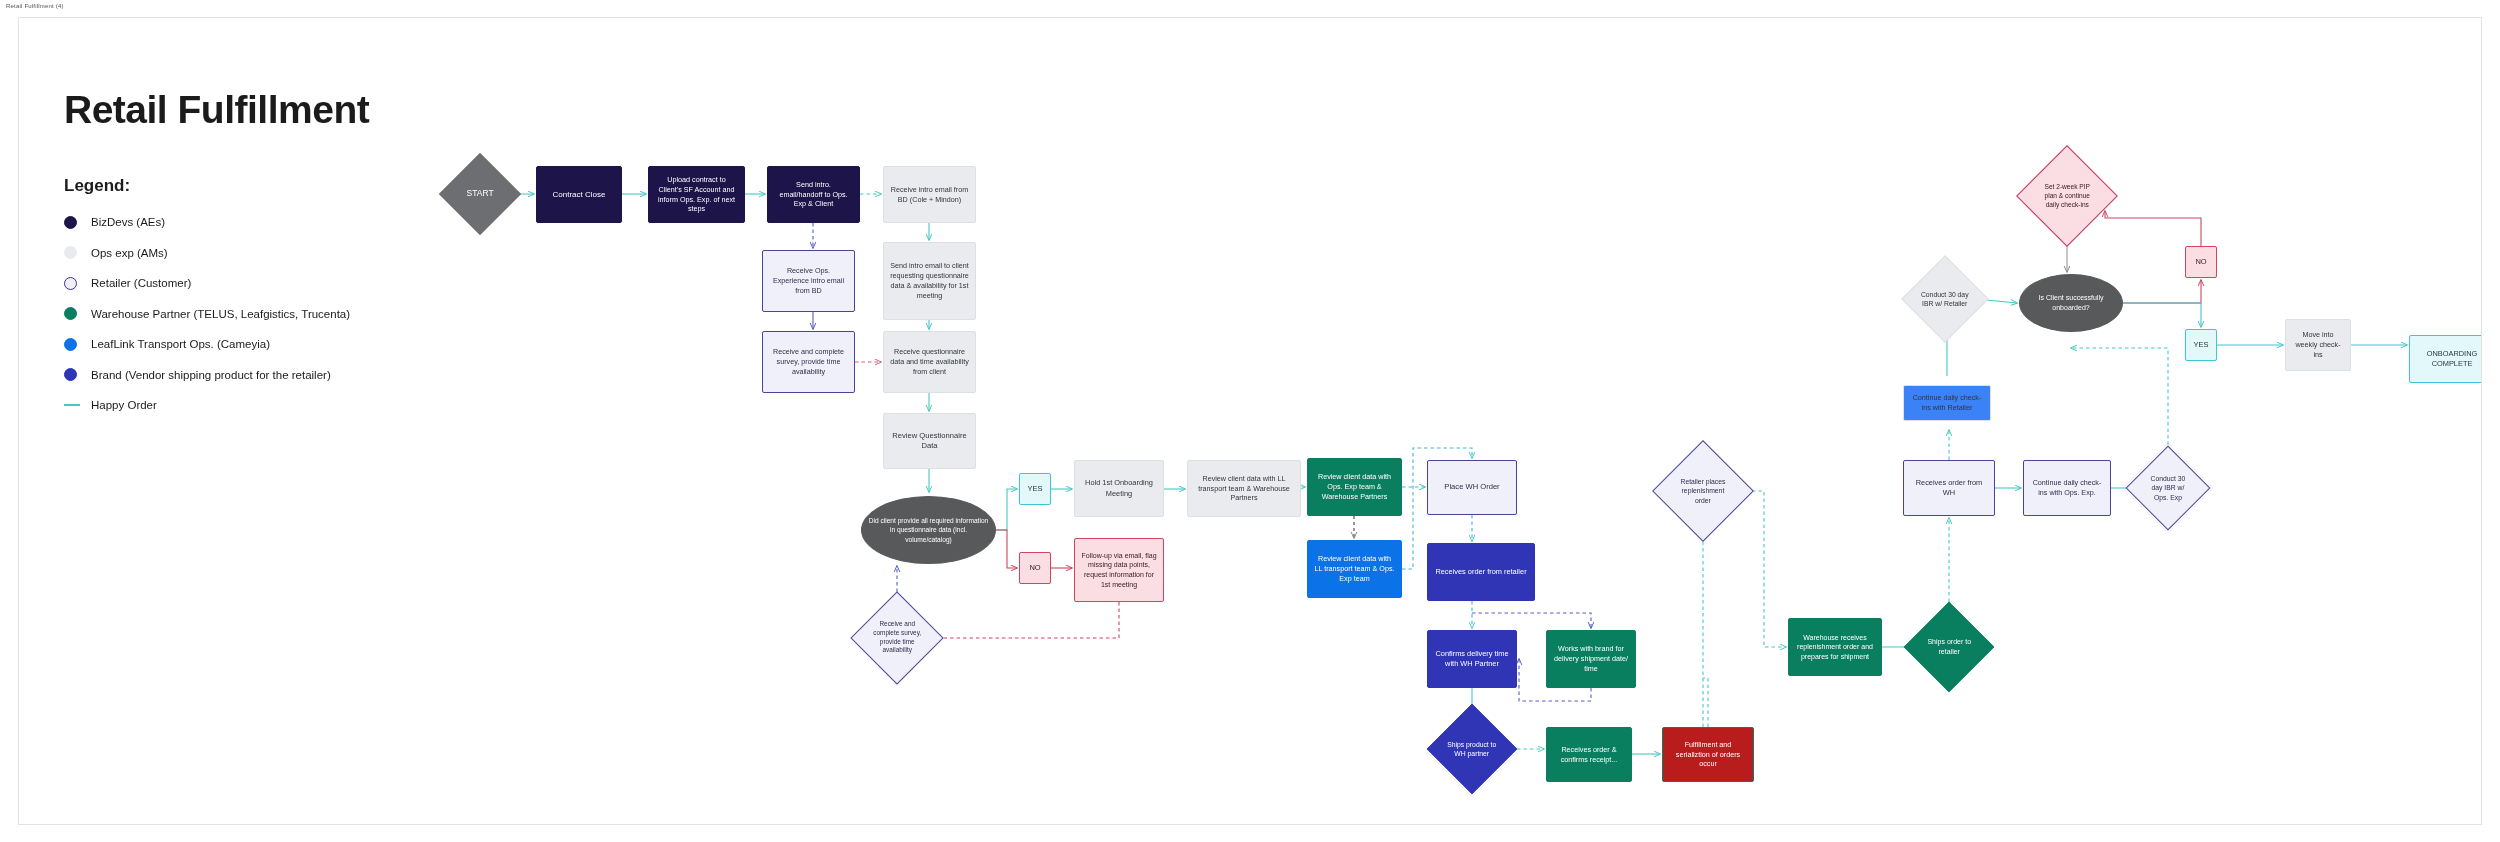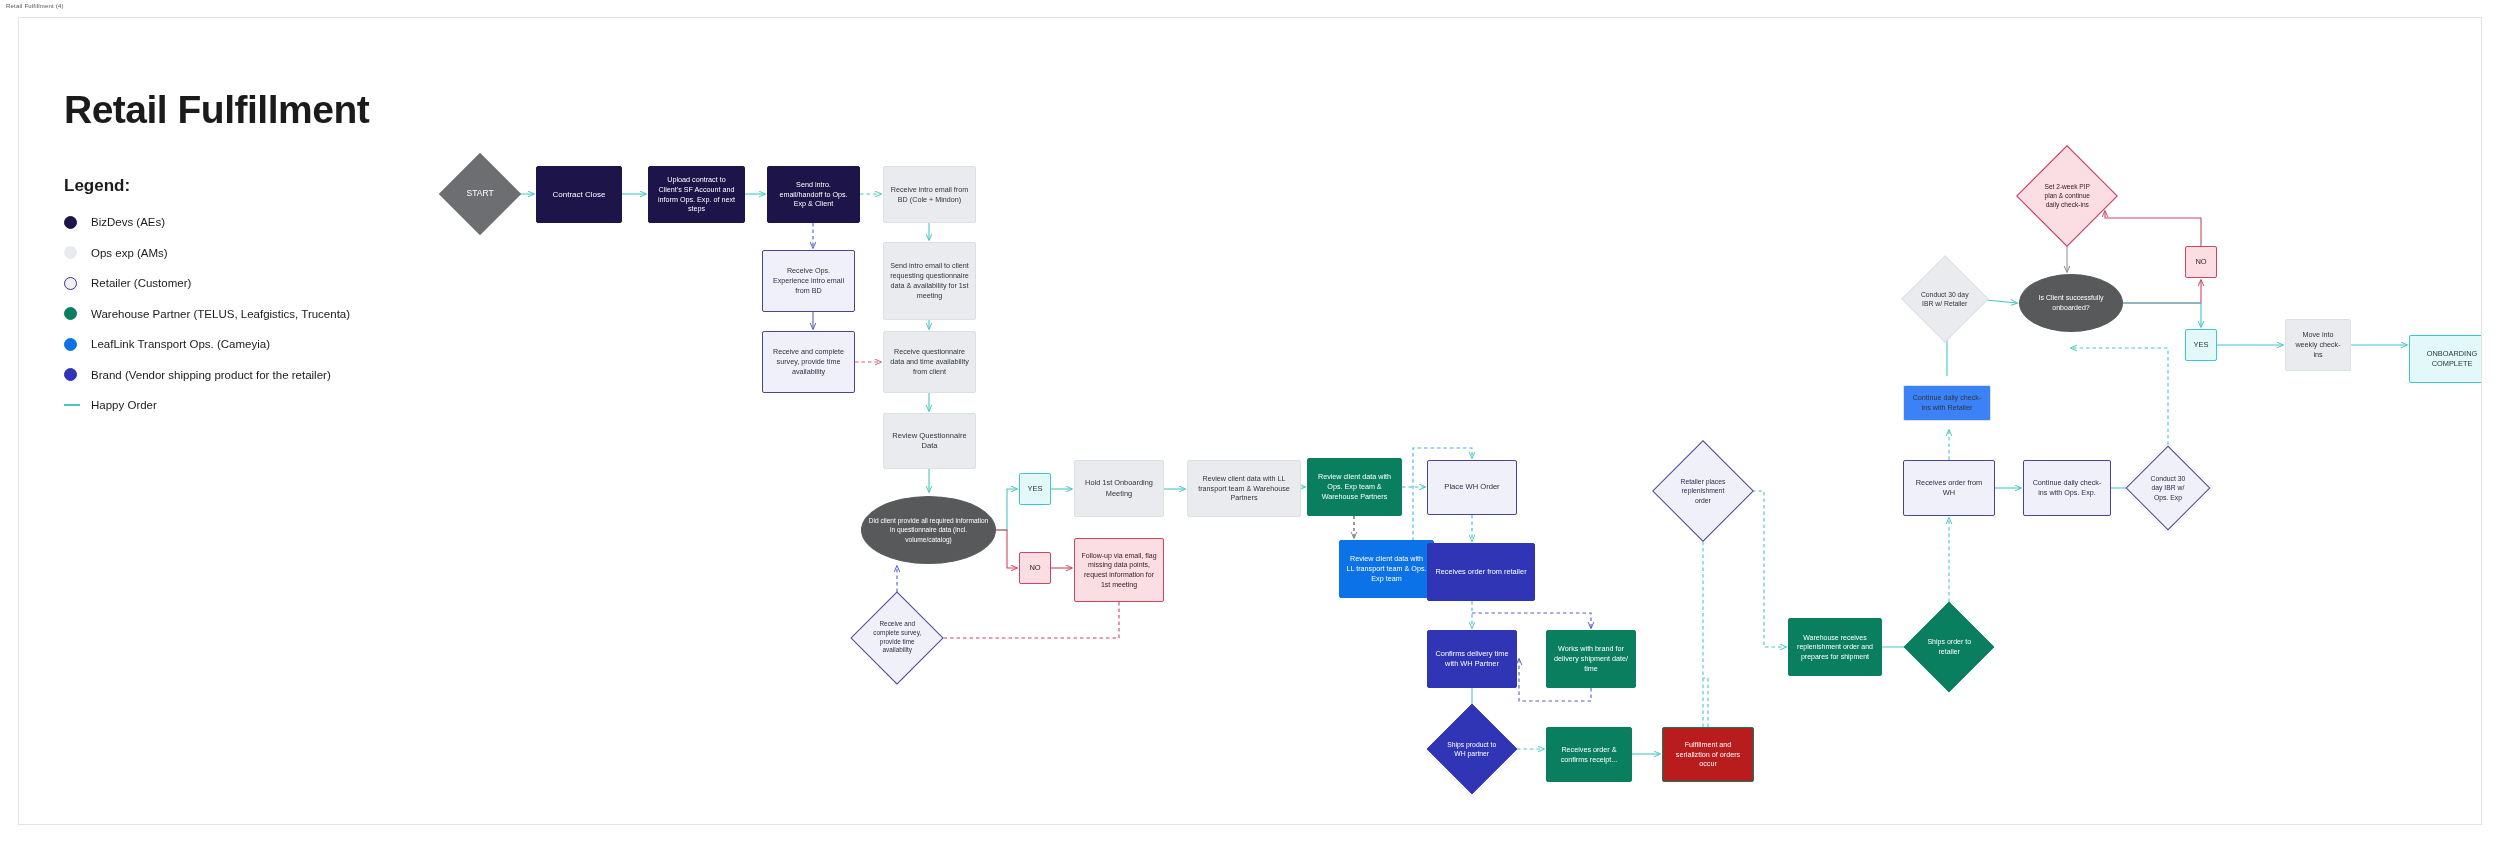--- a/index.html
+++ b/index.html
@@ -208,21 +208,21 @@
         </div>
         <div class="node rect" style="left: 1055px; top: 520px; width: 90px; height: 64px; background: rgb(251, 221, 228); color: rgb(58, 32, 39); border: 1.1px solid rgb(208, 69, 95); font-size: 7px;">
           <span>Follow-up via email, flag missing data points, request information for 1st meeting</span>
         </div>
         <div class="node rect" style="left: 1168px; top: 442px; width: 114px; height: 57px; background: rgb(233, 235, 238); color: rgb(49, 52, 58); border: 1.1px solid rgb(220, 223, 227); font-size: 7.2px;">
           <span>Review client data with LL transport team &amp; Warehouse Partners</span>
         </div>
         <div class="node rect" style="left: 1288px; top: 440px; width: 95px; height: 58px; background: rgb(10, 127, 95); color: rgb(255, 255, 255); border: 1.1px solid rgb(10, 127, 95); font-size: 7.2px;">
           <span>Review client data with Ops. Exp team &amp; Warehouse Partners</span>
         </div>
-        <div class="node rect" style="left: 1288px; top: 522px; width: 95px; height: 58px; background: rgb(11, 114, 231); color: rgb(255, 255, 255); border: 1.1px solid rgb(11, 114, 231); font-size: 7.2px; margin-left: 32px;">
+        <div class="node rect" style="left: 1288px; top: 522px; width: 95px; height: 58px; background: rgb(11, 114, 231); color: rgb(255, 255, 255); border: 1.1px solid rgb(11, 114, 231); font-size: 7.2px;">
           <span>Review client data with LL transport team &amp; Ops. Exp team</span>
         </div>
         <div class="node rect" style="left: 1408px; top: 442px; width: 90px; height: 55px; background: rgb(240, 240, 250); color: rgb(45, 45, 74); border: 1.1px solid rgb(75, 68, 150); font-size: 7.6px;">
           <span>Place WH Order</span>
         </div>
         <div class="node rect" style="left: 1408px; top: 525px; width: 108px; height: 58px; background: rgb(47, 53, 181); color: rgb(255, 255, 255); border: 1.1px solid rgb(47, 53, 181); font-size: 7.4px;">
           <span>Receives order from retailer</span>
         </div>
         <div class="node rect" style="left: 1408px; top: 612px; width: 90px; height: 58px; background: rgb(47, 53, 181); color: rgb(255, 255, 255); border: 1.1px solid rgb(47, 53, 181); font-size: 7.4px;">
           <span>Confirms delivery time with WH Partner</span>

